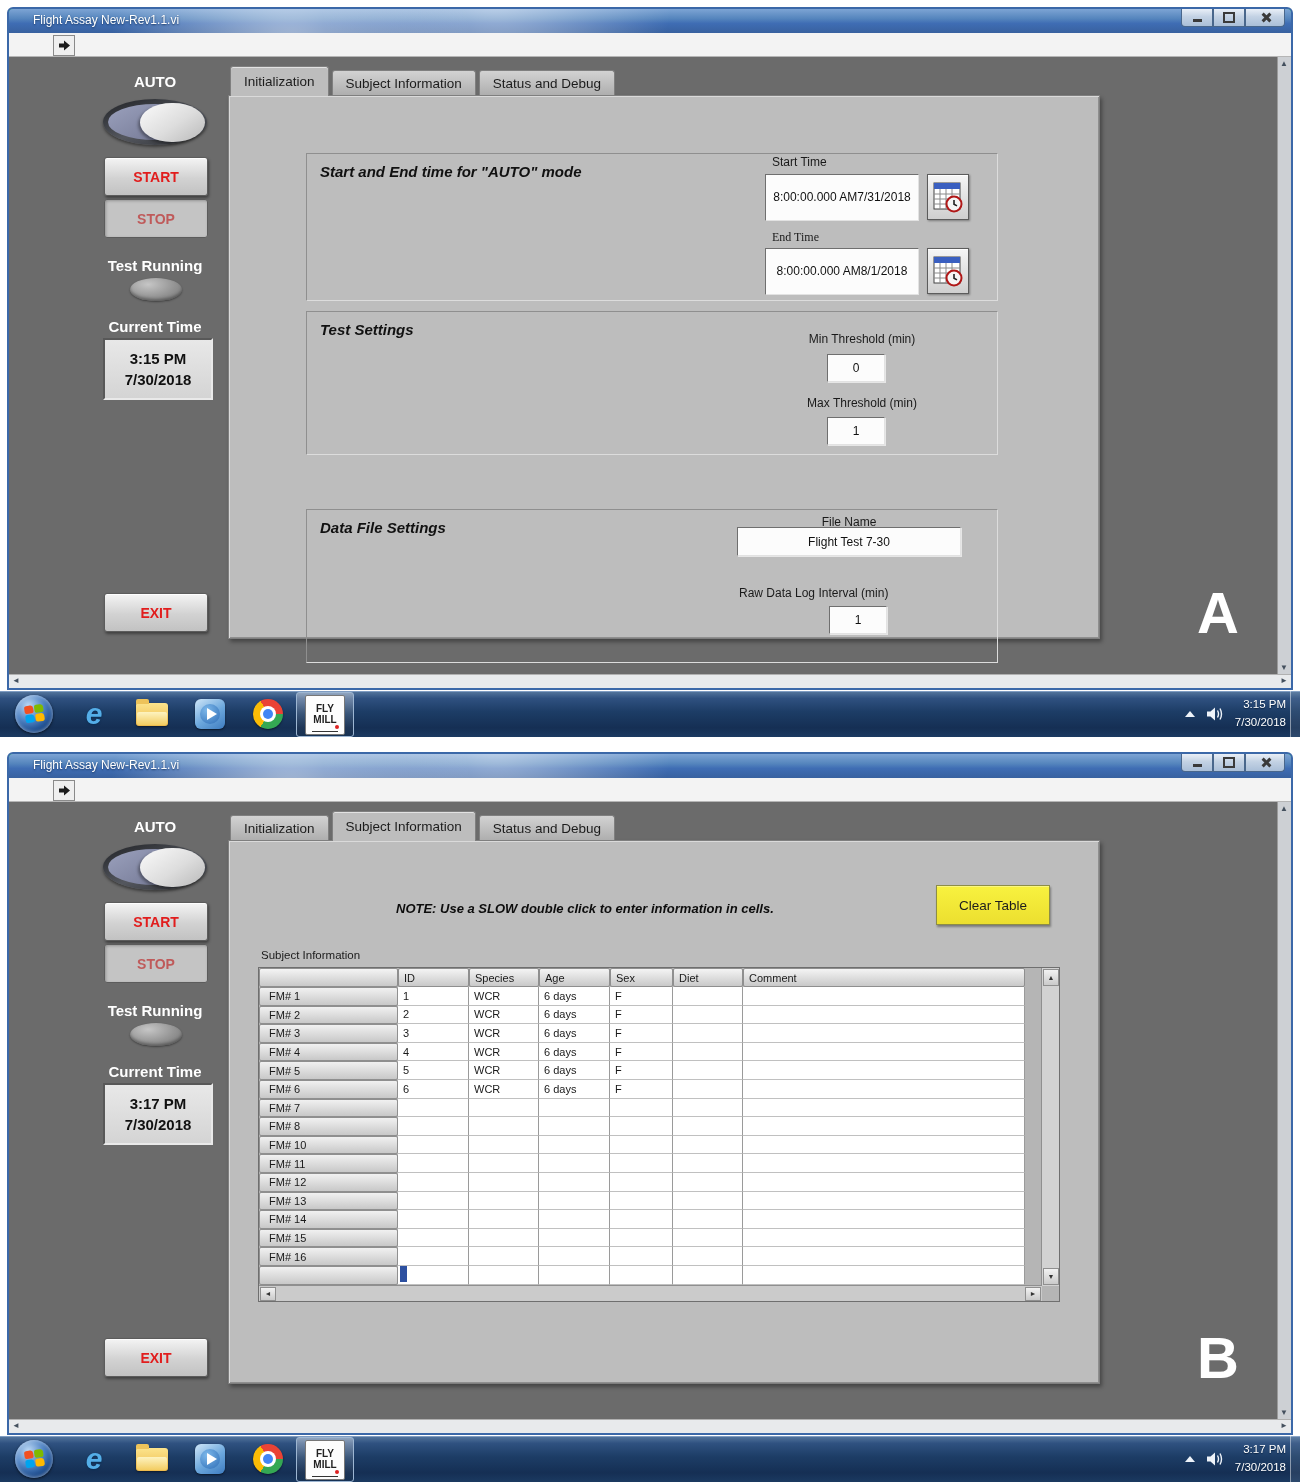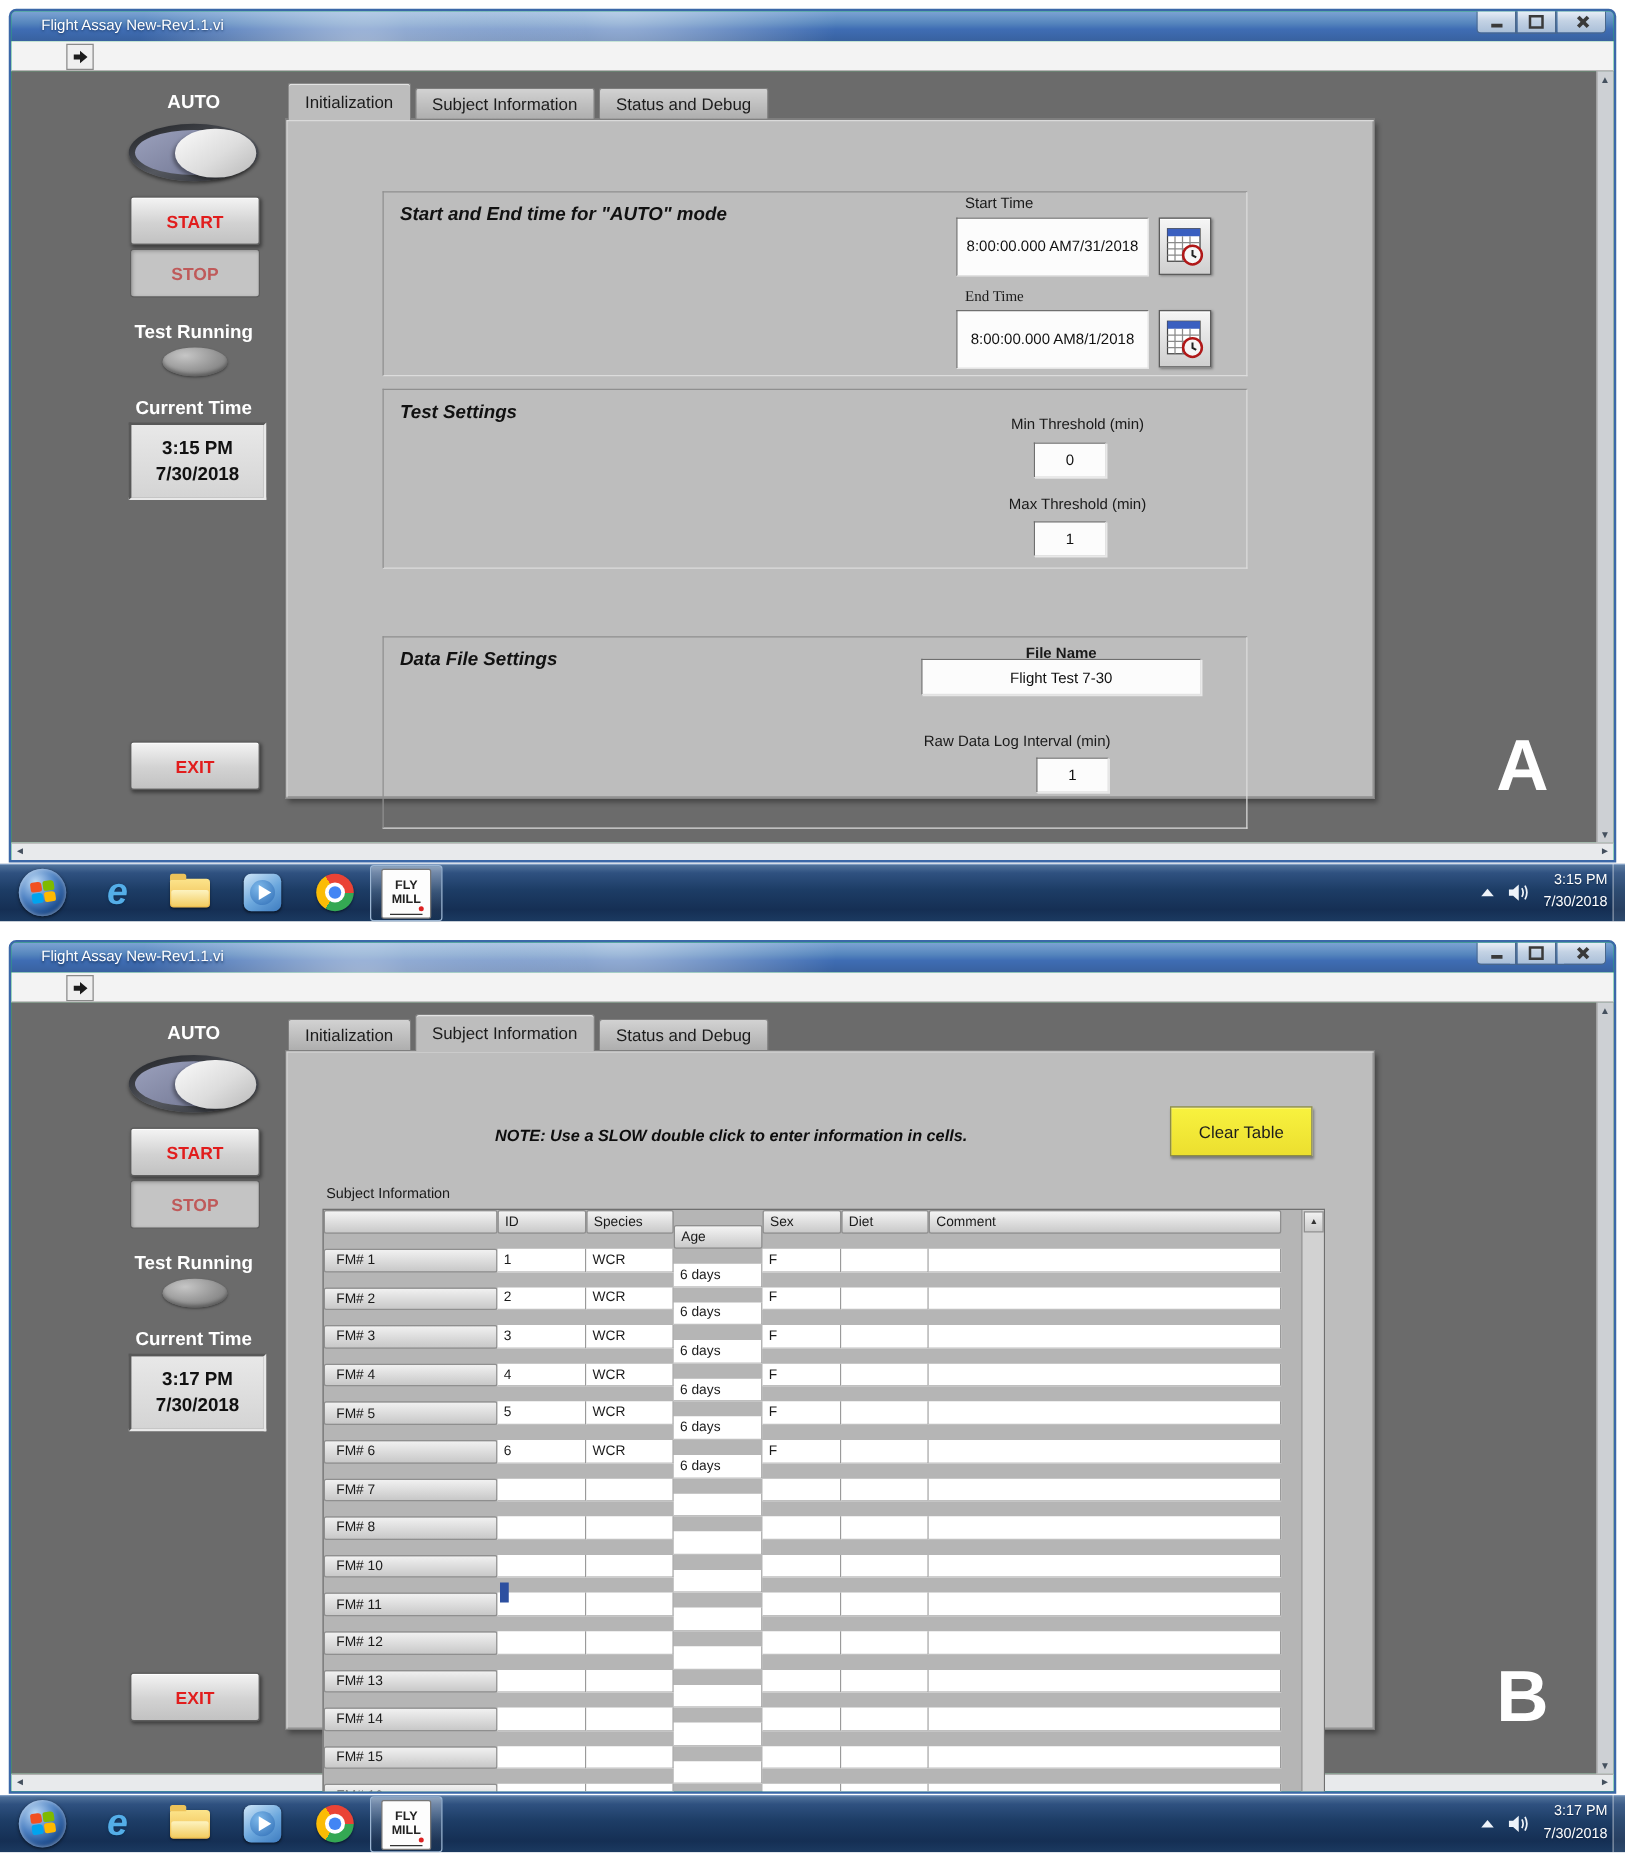--- a/index.html
+++ b/index.html
@@ -92,21 +92,21 @@
   .tbl-label{position:absolute;left:32px;top:108px;font-size:11.5px;color:#1a1a1a;}
   .table{position:absolute;left:29px;top:126px;width:800px;background:#b5b5b5;border:1px solid #6f6f6f;}
   .thead,.trow{display:flex;}
   .hcell{height:19px;background:linear-gradient(#f4f4f4,#c9c9c9);border:1px solid #8f8f8f;border-radius:2px;
      font-size:11px;color:#1a1a1a;display:flex;align-items:center;padding-left:5px;box-sizing:border-box;}
   .rowhdr{height:18.6px;background:linear-gradient(#f1f1f1,#c8c8c8);border:1px solid #8f8f8f;border-radius:2px;
      font-size:11px;color:#1a1a1a;display:flex;align-items:center;padding-left:9px;box-sizing:border-box;}
   .dcell{height:18.6px;background:#fff;border-right:1px solid #9a9a9a;border-bottom:1px solid #c0c0c0;
      font-size:11px;color:#1a1a1a;display:flex;align-items:center;padding-left:5px;box-sizing:border-box;}
   .w0{width:139px;flex:0 0 139px;} .w1{width:71px;flex:0 0 71px;} .w2{width:70px;flex:0 0 70px;}
-  .w3{width:71px;flex:0 0 71px;margin-top:12px;} .w4{width:63px;flex:0 0 63px;} .w5{width:70px;flex:0 0 70px;}
+  .w3{width:71px;flex:0 0 71px;} .w4{width:63px;flex:0 0 63px;} .w5{width:70px;flex:0 0 70px;}
   .w6{width:282px;flex:0 0 282px;}
   .tvscroll{position:absolute;right:0;top:0;bottom:15px;width:17px;background:#d2d2d2;border-left:1px solid #8f8f8f;}
   .tvs-btn{position:absolute;left:1px;width:14px;height:15px;background:linear-gradient(#f2f2f2,#cacaca);
      border:1px solid #8f8f8f;font-size:7px;color:#333;display:flex;align-items:center;justify-content:center;}
   .tvs-up{top:1px;} .tvs-dn{bottom:1px;}
   .thscroll{height:15px;background:#cbcbcb;border-top:1px solid #8f8f8f;position:relative;margin-right:17px;}
   .ths-btn{position:absolute;top:1px;width:14px;height:12px;background:linear-gradient(#f2f2f2,#cacaca);
      border:1px solid #8f8f8f;font-size:7px;color:#333;display:flex;align-items:center;justify-content:center;}
   .ths-l{left:1px;} .ths-r{right:1px;}
   .cell-cursor{position:absolute;left:141px;top:298px;width:7px;height:16px;background:#2d50a0;}
@@ -241,21 +241,21 @@
           <div class="gbox gb2">
             <div class="gtitle">Test Settings</div>
             <div class="flabel" style="left:450px;top:20px;width:210px;text-align:center;">Min Threshold (min)</div>
             <div class="valbox" style="left:520px;top:42px;">0</div>
             <div class="flabel" style="left:450px;top:84px;width:210px;text-align:center;">Max Threshold (min)</div>
             <div class="valbox" style="left:520px;top:105px;">1</div>
           </div>
 
           <div class="gbox gb3">
             <div class="gtitle">Data File Settings</div>
-            <div class="flabel" style="left:462px;top:5px;width:160px;text-align:center;font-weight:bold;">File Name</div>
+            <div class="flabel" style="left:462px;top:5px;width:160px;text-align:center;">File Name</div>
             <div class="valbox" style="left:430px;top:17px;width:222px;height:27px;">Flight Test 7-30</div>
             <div class="flabel" style="left:432px;top:76px;width:240px;">Raw Data Log Interval (min)</div>
             <div class="valbox" style="left:522px;top:96px;">1</div>
           </div>
         </div>
 
         <div class="panel-letter">A</div>
         <div class="vscroll"></div>
       </div>
       <div class="hscroll"></div>

